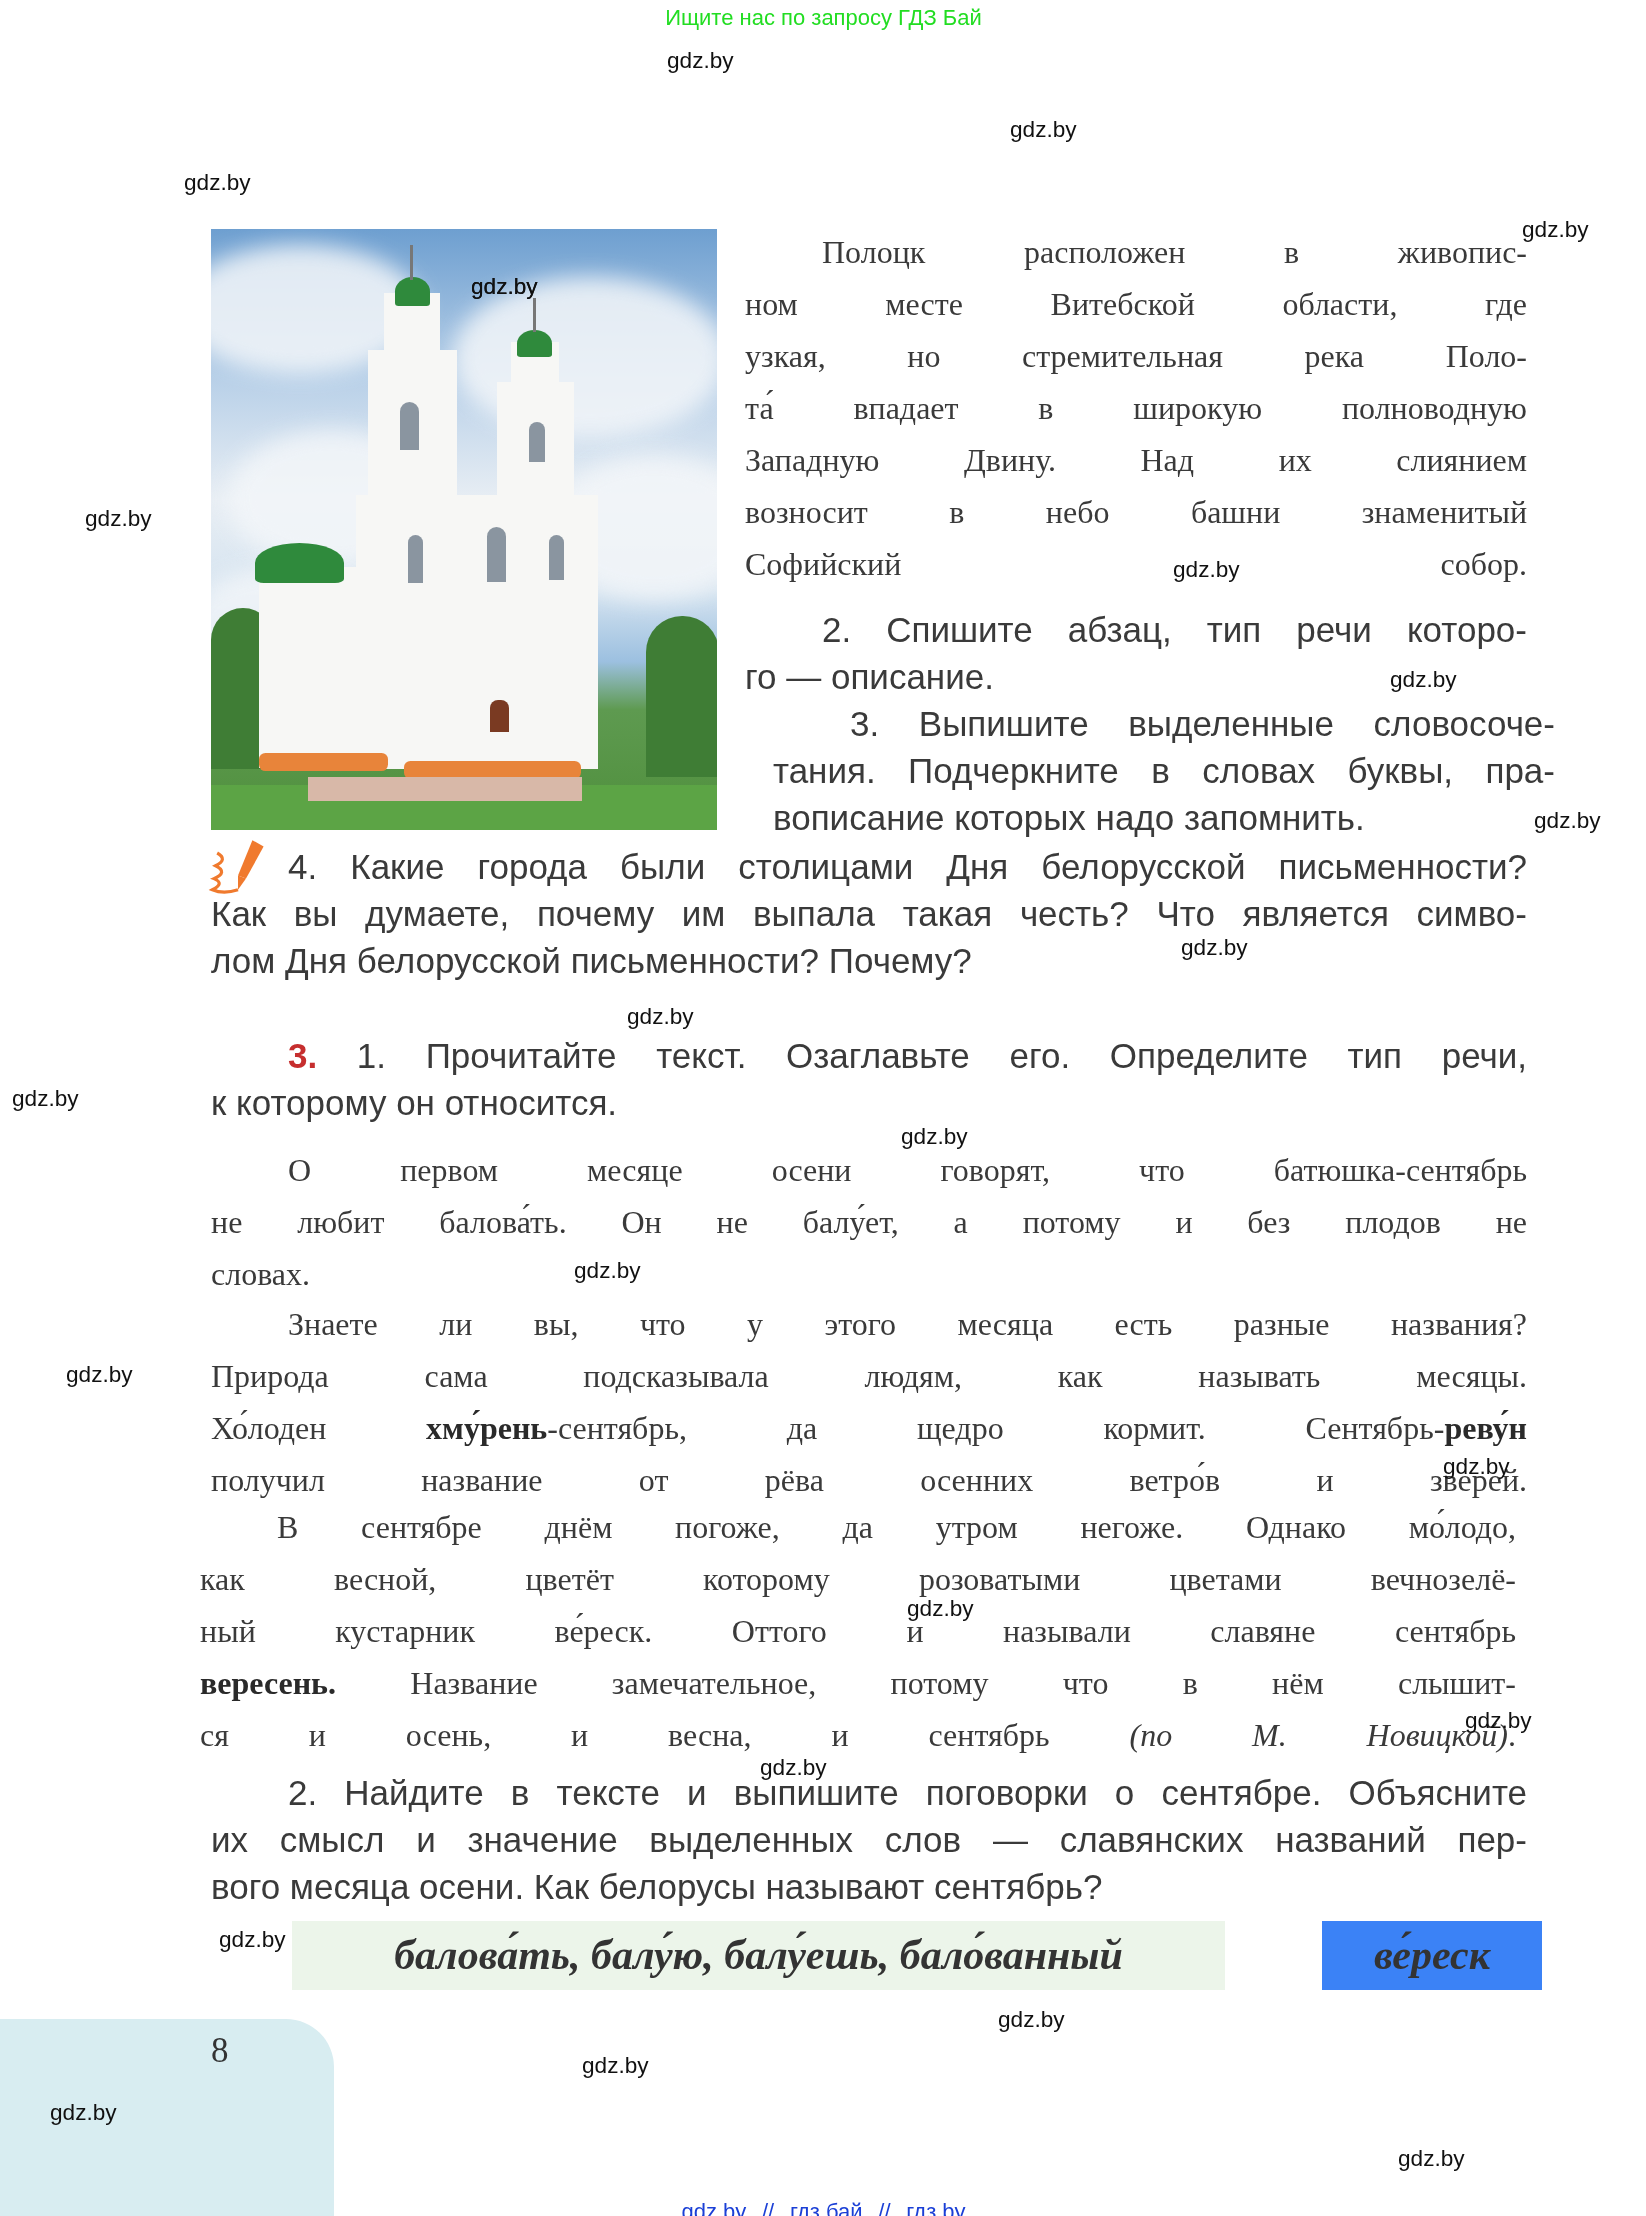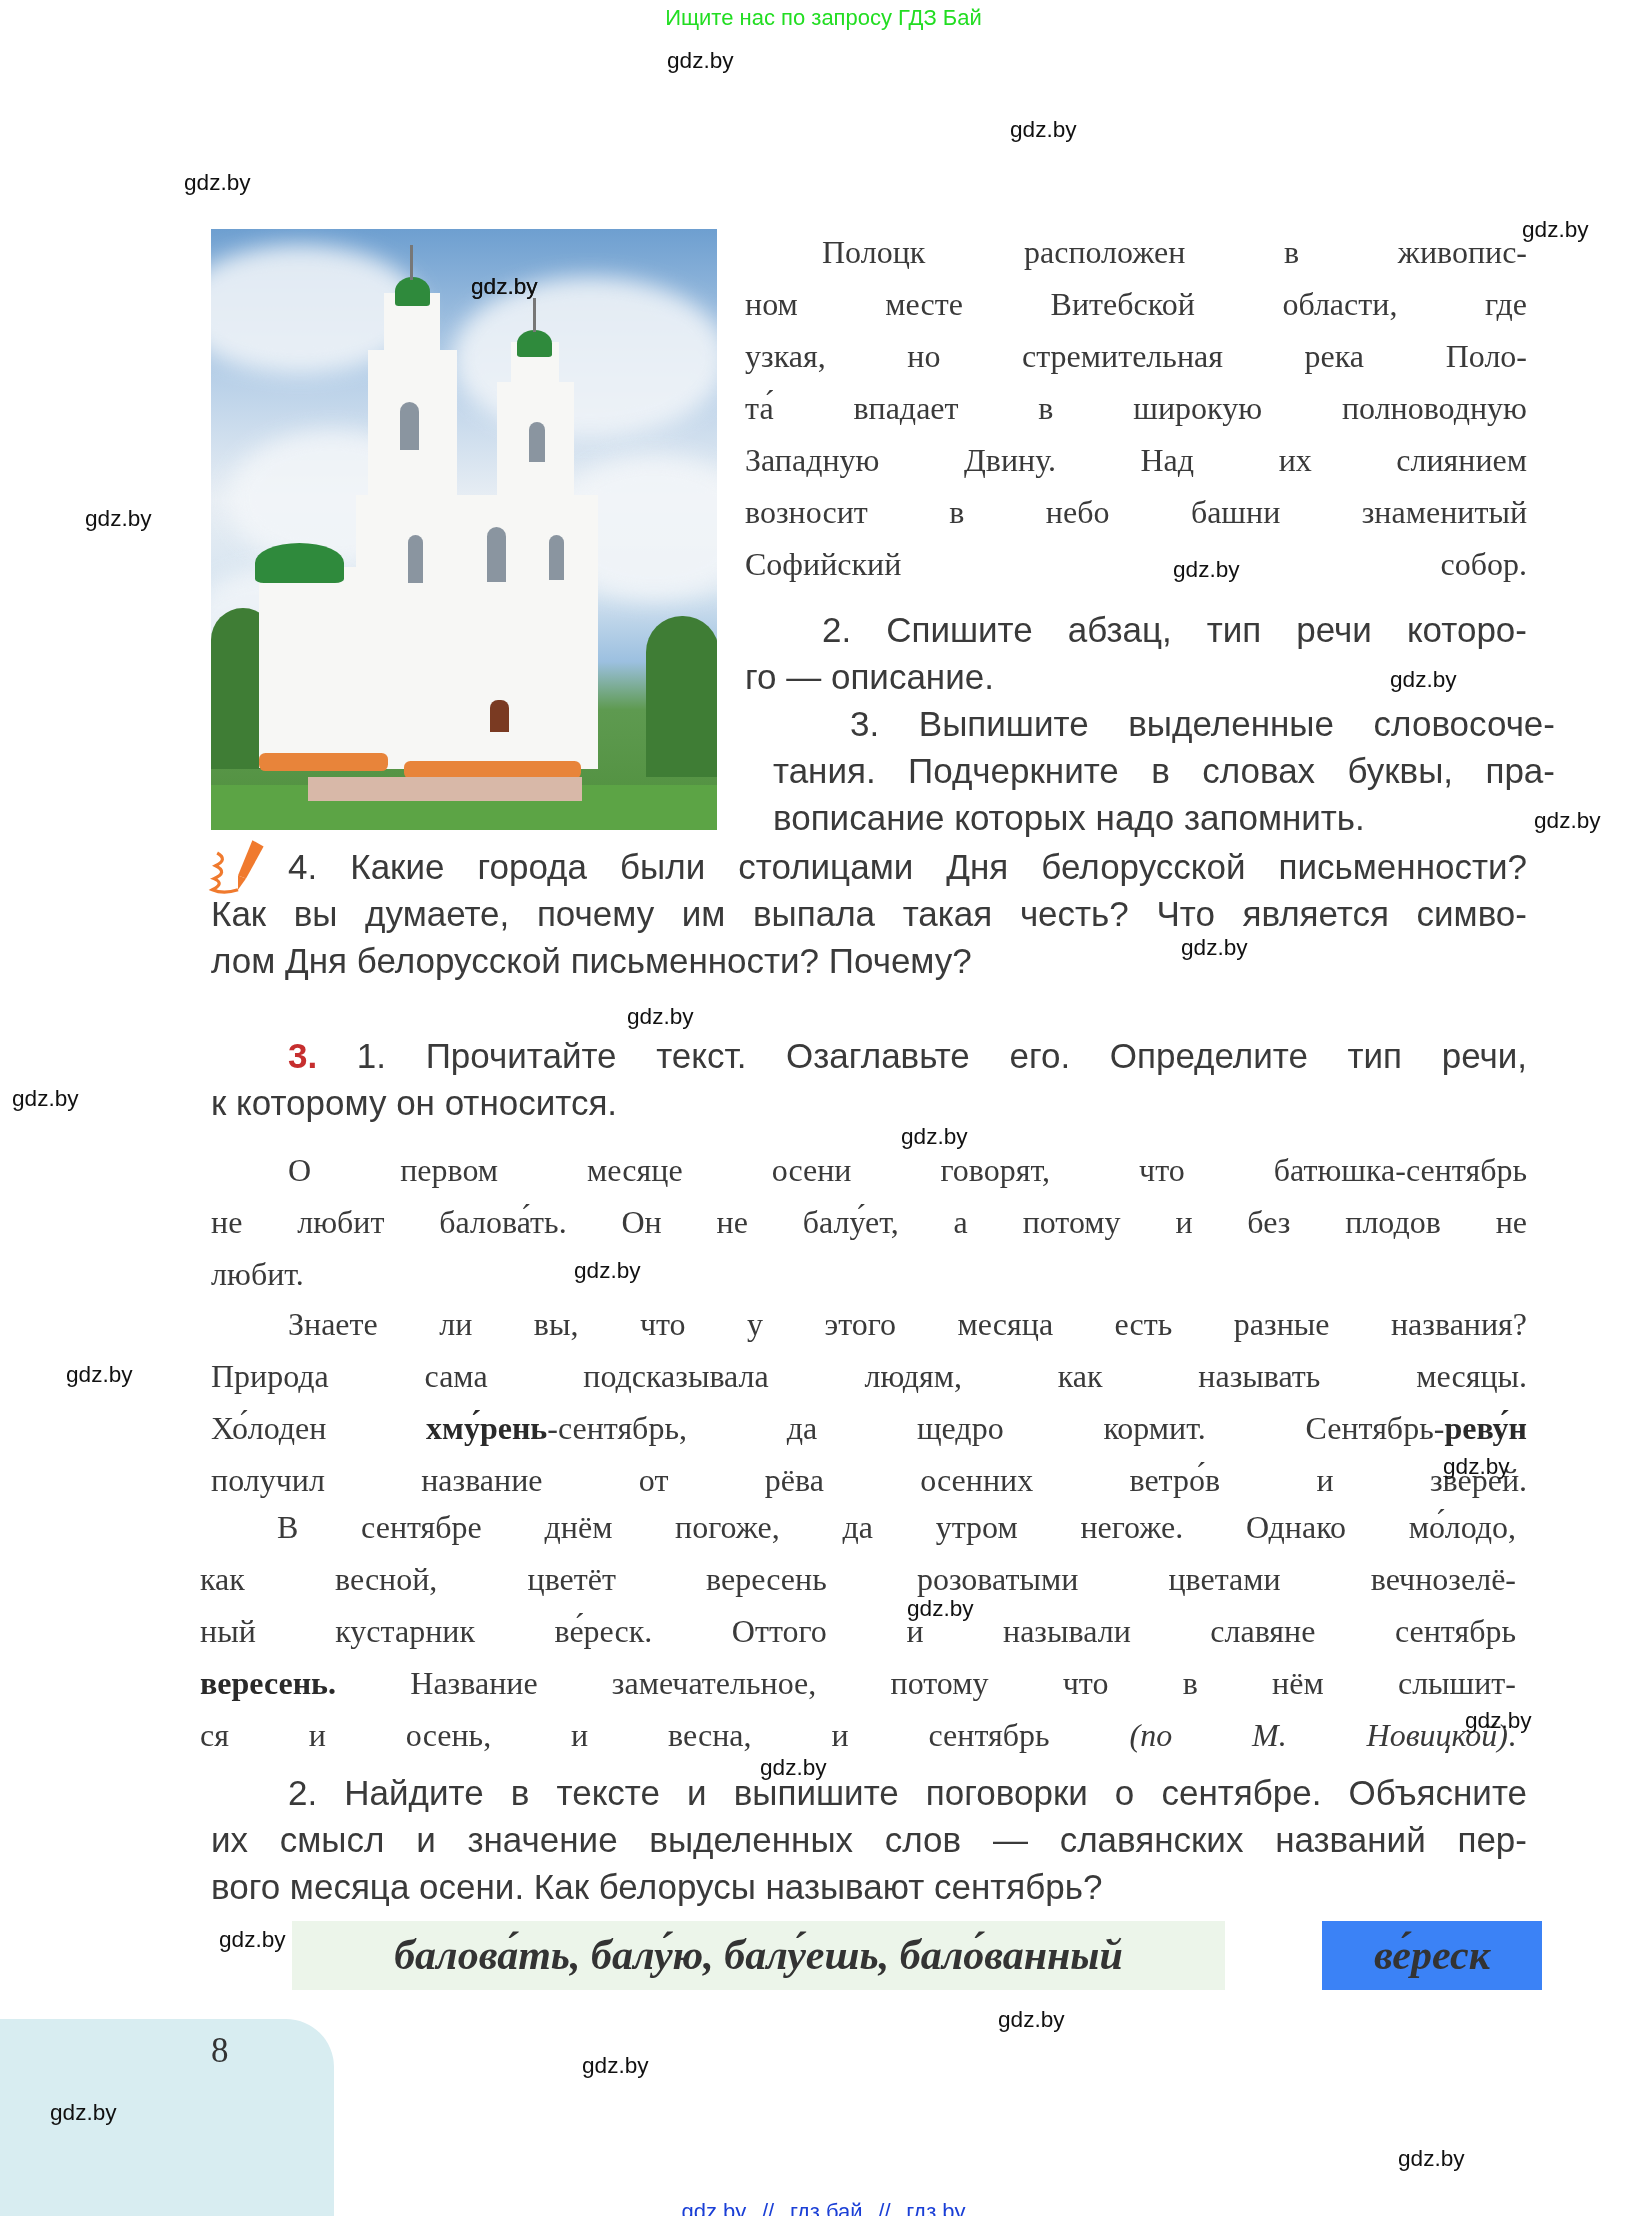--- a/index.html
+++ b/index.html
@@ -108,35 +108,35 @@
   <span class="j" style="text-indent:77px;">
     <span class="accent-red">3.</span>
     <span>1. Прочитайте текст. Озаглавьте его. Определите тип речи,</span>
   </span>
   <span class="line">к которому он относится.</span>
 </div>
 
 <div class="para serif" style="left:211px;top:1144px;width:1316px;">
   <span class="j" style="text-indent:77px;">О первом месяце осени говорят, что батюшка-сентябрь</span>
   <span class="j">не любит балова́ть. Он не балу́ет, а потому и без плодов не</span>
-  <span class="line">любит.</span>
+  <span class="line">словах.</span>
 </div>
 
 <div class="para serif" style="left:211px;top:1298px;width:1316px;">
   <span class="j" style="text-indent:77px;">Знаете ли вы, что у этого месяца есть разные названия?</span>
   <span class="j">Природа сама подсказывала людям, как называть месяцы.</span>
   <span class="j">
     <span>Хо́лоден </span><b>хму́рень</b><span>-сентябрь, да щедро кормит. Сентябрь-</span><b>реву́н</b>
   </span>
   <span class="line">получил название от рёва осенних ветро́в и зверей.</span>
 </div>
 
 <div class="para serif" style="left:200px;top:1501px;width:1316px;">
   <span class="j" style="text-indent:77px;">В сентябре днём погоже, да утром негоже. Однако мо́лодо,</span>
-  <span class="j">как весной, цветёт вересень розоватыми цветами вечнозелё-</span>
+  <span class="j">как весной, цветёт которому розоватыми цветами вечнозелё-</span>
   <span class="j">ный кустарник ве́реск. Оттого и называли славяне сентябрь</span>
   <span class="j">
     <b>вересень.</b><span> Название замечательное, потому что в нём слышит-</span>
   </span>
   <span class="line">
     <span>ся и осень, и весна, и сентябрь </span><i class="src">(по М. Новицкой)</i><span>.</span>
   </span>
 </div>
 
 <div class="task sans" style="left:211px;top:1769px;width:1316px;">

